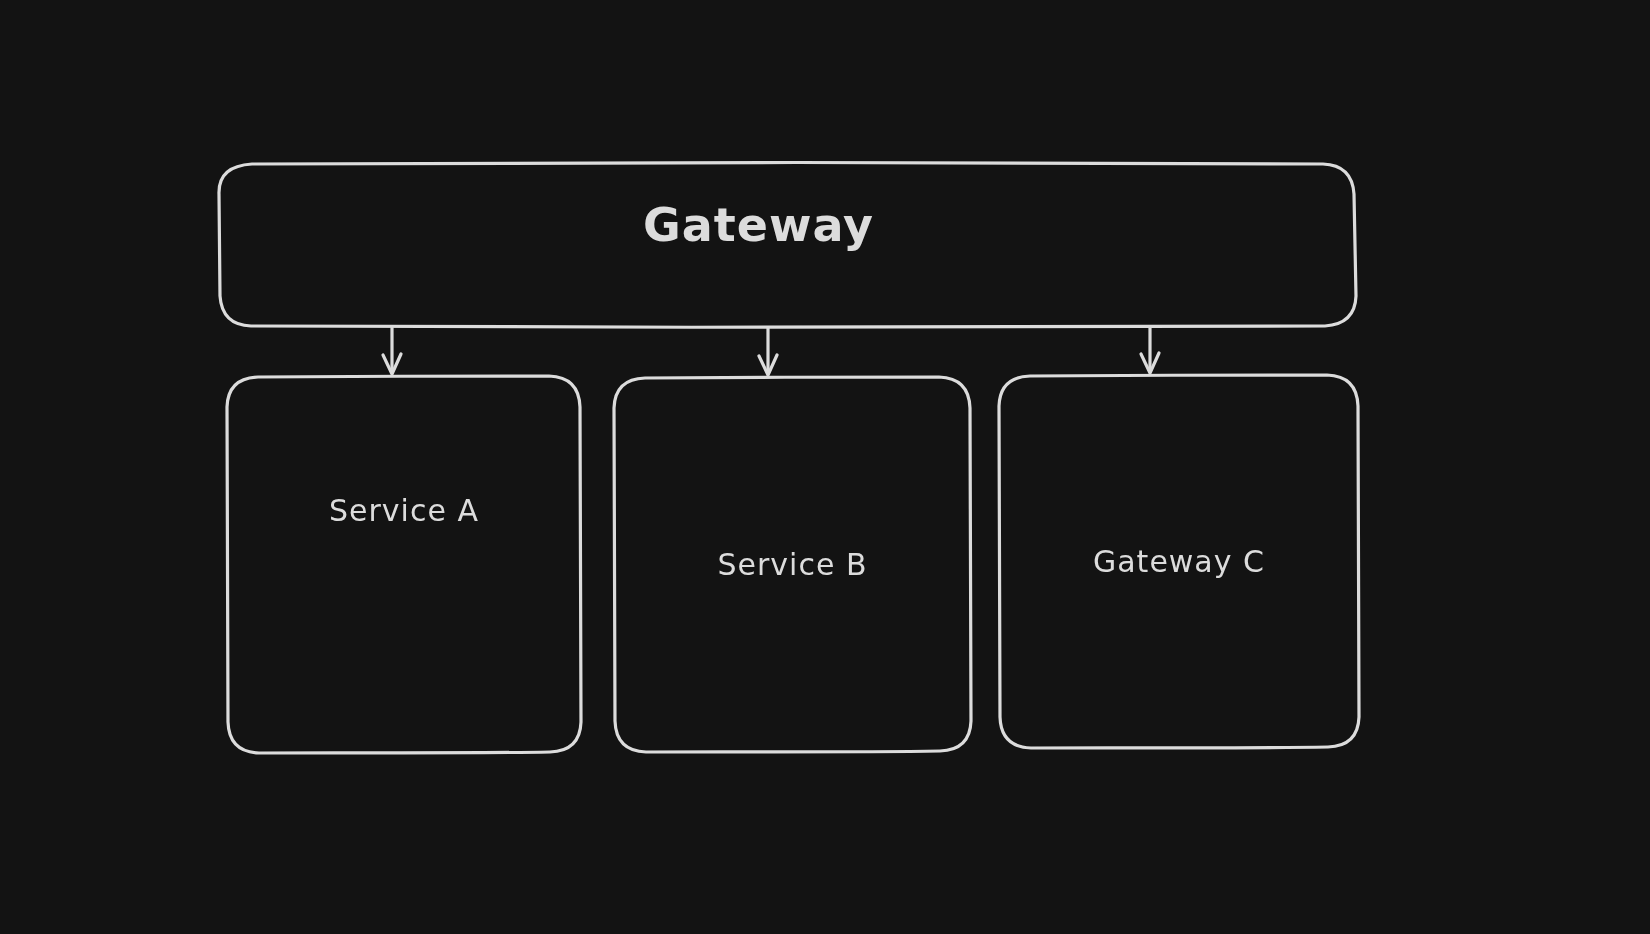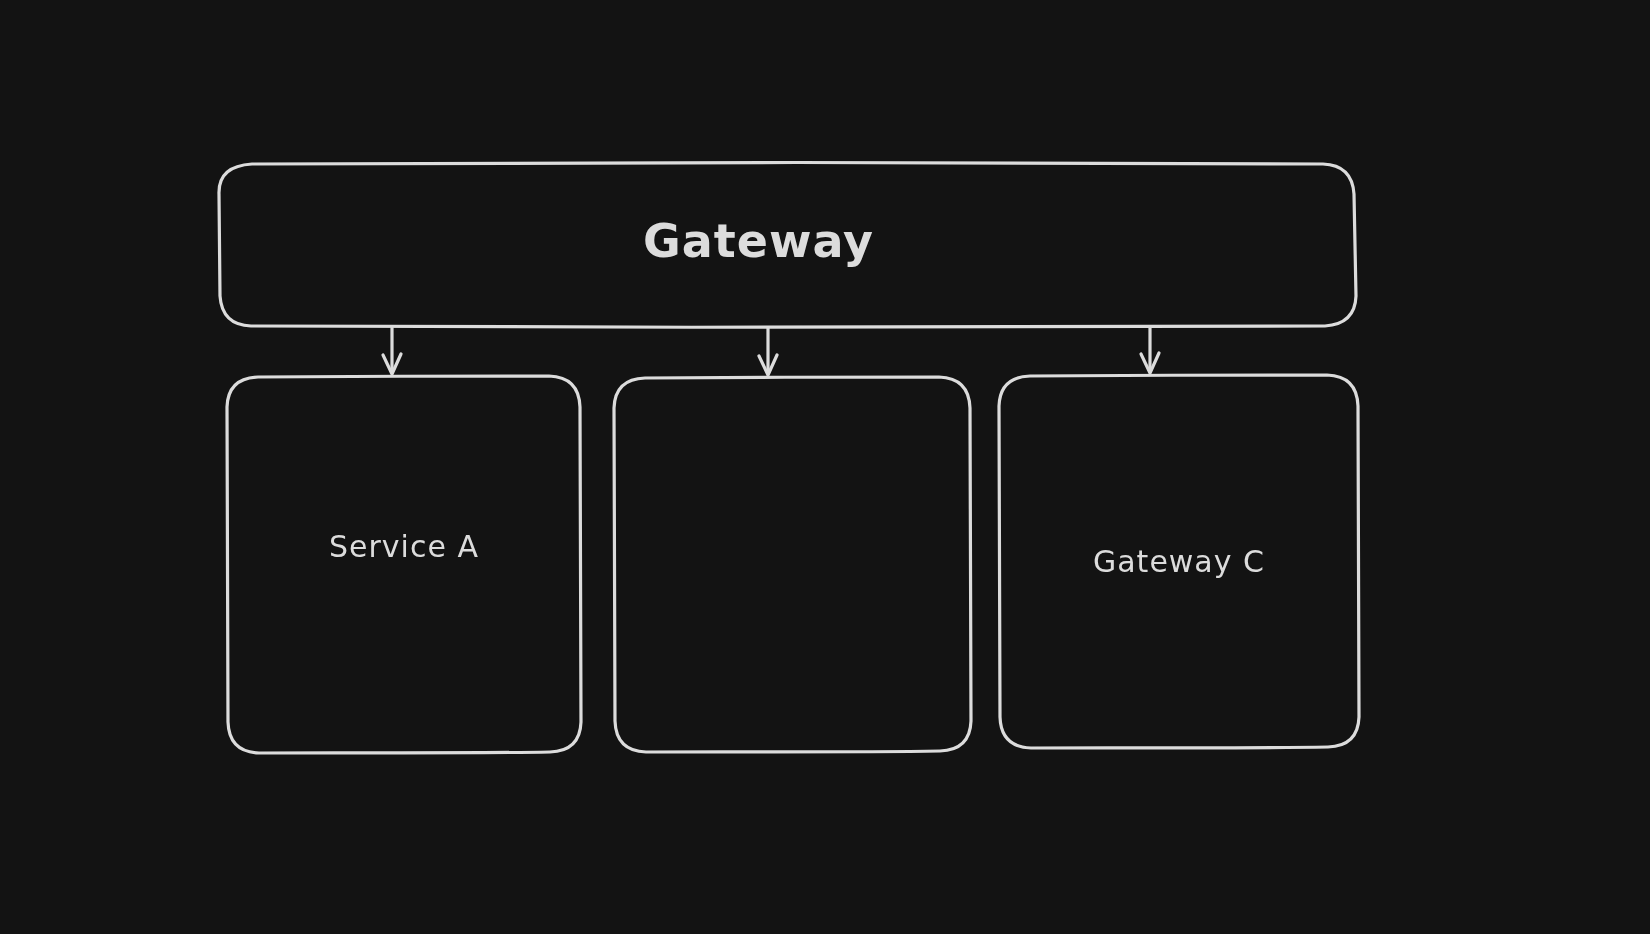--- a/index.html
+++ b/index.html
@@ -38,24 +38,23 @@
     color: var(--text-color);
     letter-spacing: 1px;
     white-space: nowrap;
     pointer-events: none;
   }
   .gateway-label {
     left: 220px; top: 163px; width: 1135px; height: 124px;
     padding-right: 58px;
     font-size: 46px;
     font-weight: 700;
-    margin-top: 16px;
   }
   .service-label { font-size: 30px; font-weight: 400; }
-  .service-a-label { left: 228px; top: 376px; width: 352px; height: 268px; margin-top: 36px; }
+  .service-a-label { left: 228px; top: 376px; width: 352px; height: 268px; }
   .service-b-label { left: 615px; top: 377px; width: 355px; height: 375px; }
   .service-c-label { left: 1000px; top: 375px; width: 358px; height: 373px; }
 </style>
 </head>
 <body>
 
 <div class="canvas">
 
   <svg class="shapes" viewBox="0 0 1650 934">
 
@@ -120,15 +119,16 @@
     <g>
       <line x1="1150" y1="328" x2="1150" y2="370"></line>
       <path d="M 1141 354 L 1150 373 L 1159 353"></path>
     </g>
   </svg>
 
   <div class="node-label gateway-label">Gateway</div>
 
   <div class="node-label service-label service-a-label">Service A</div>
 
+  <div class="node-label service-label service-b-label">Service B</div>
 
   <div class="node-label service-label service-c-label">Gateway C</div>
 </div>
 
 </body></html>

